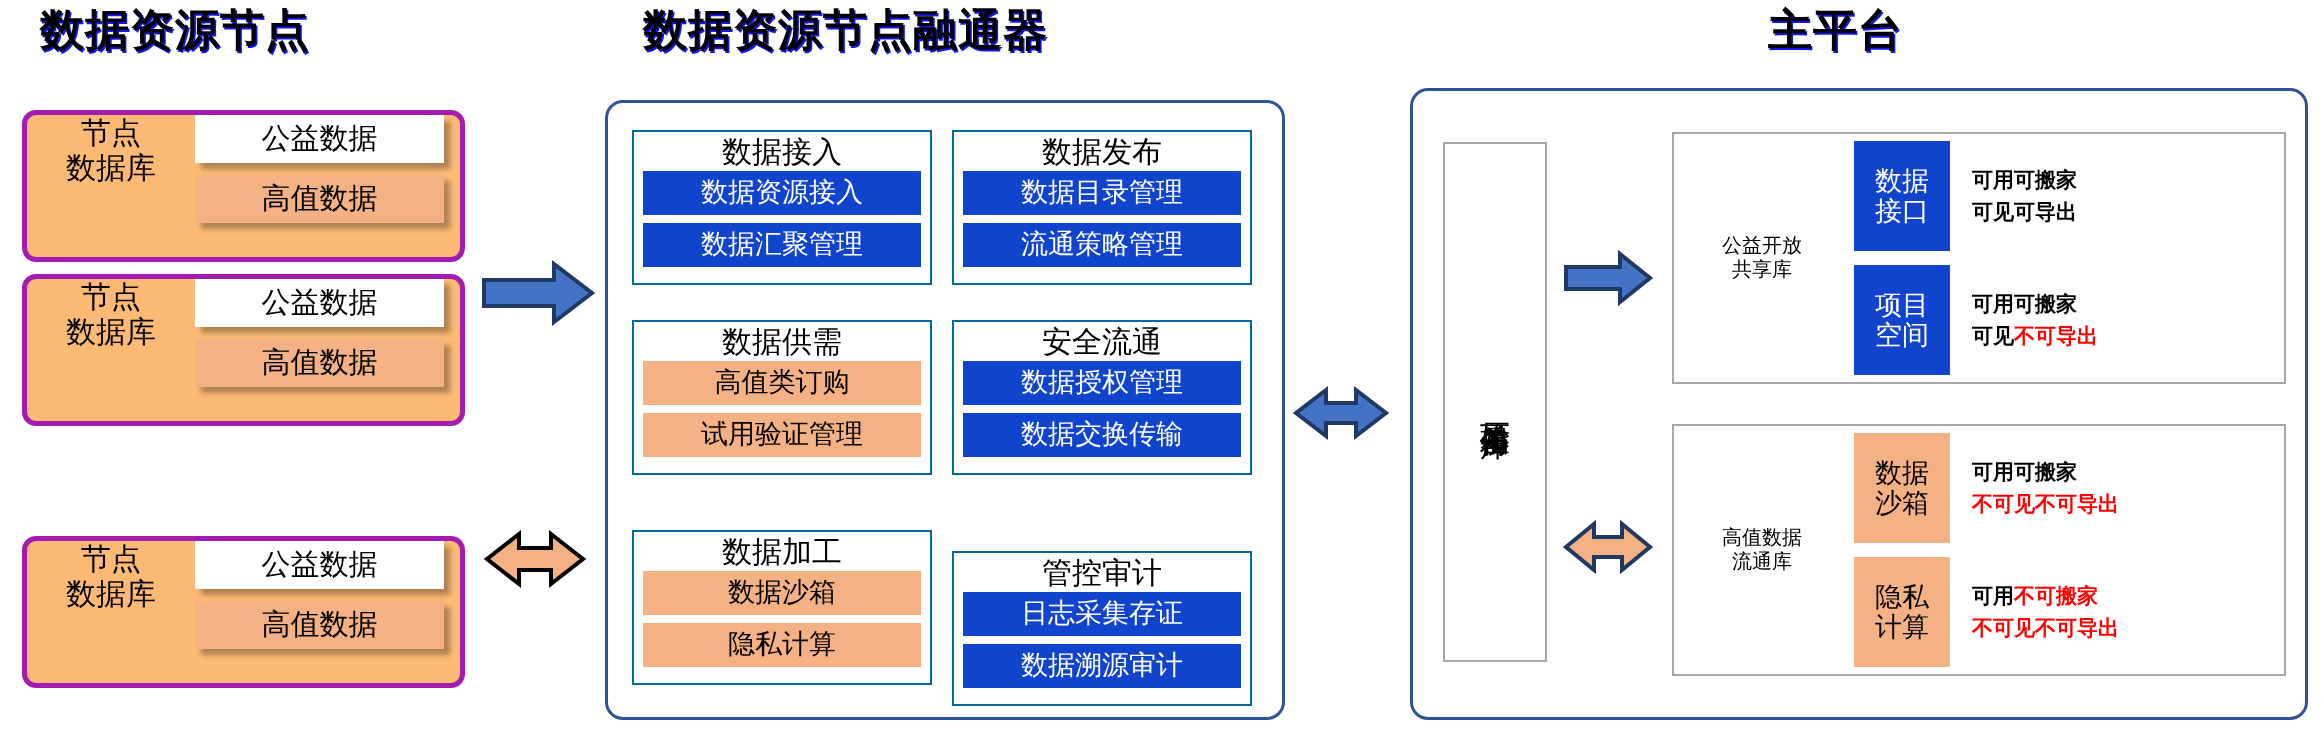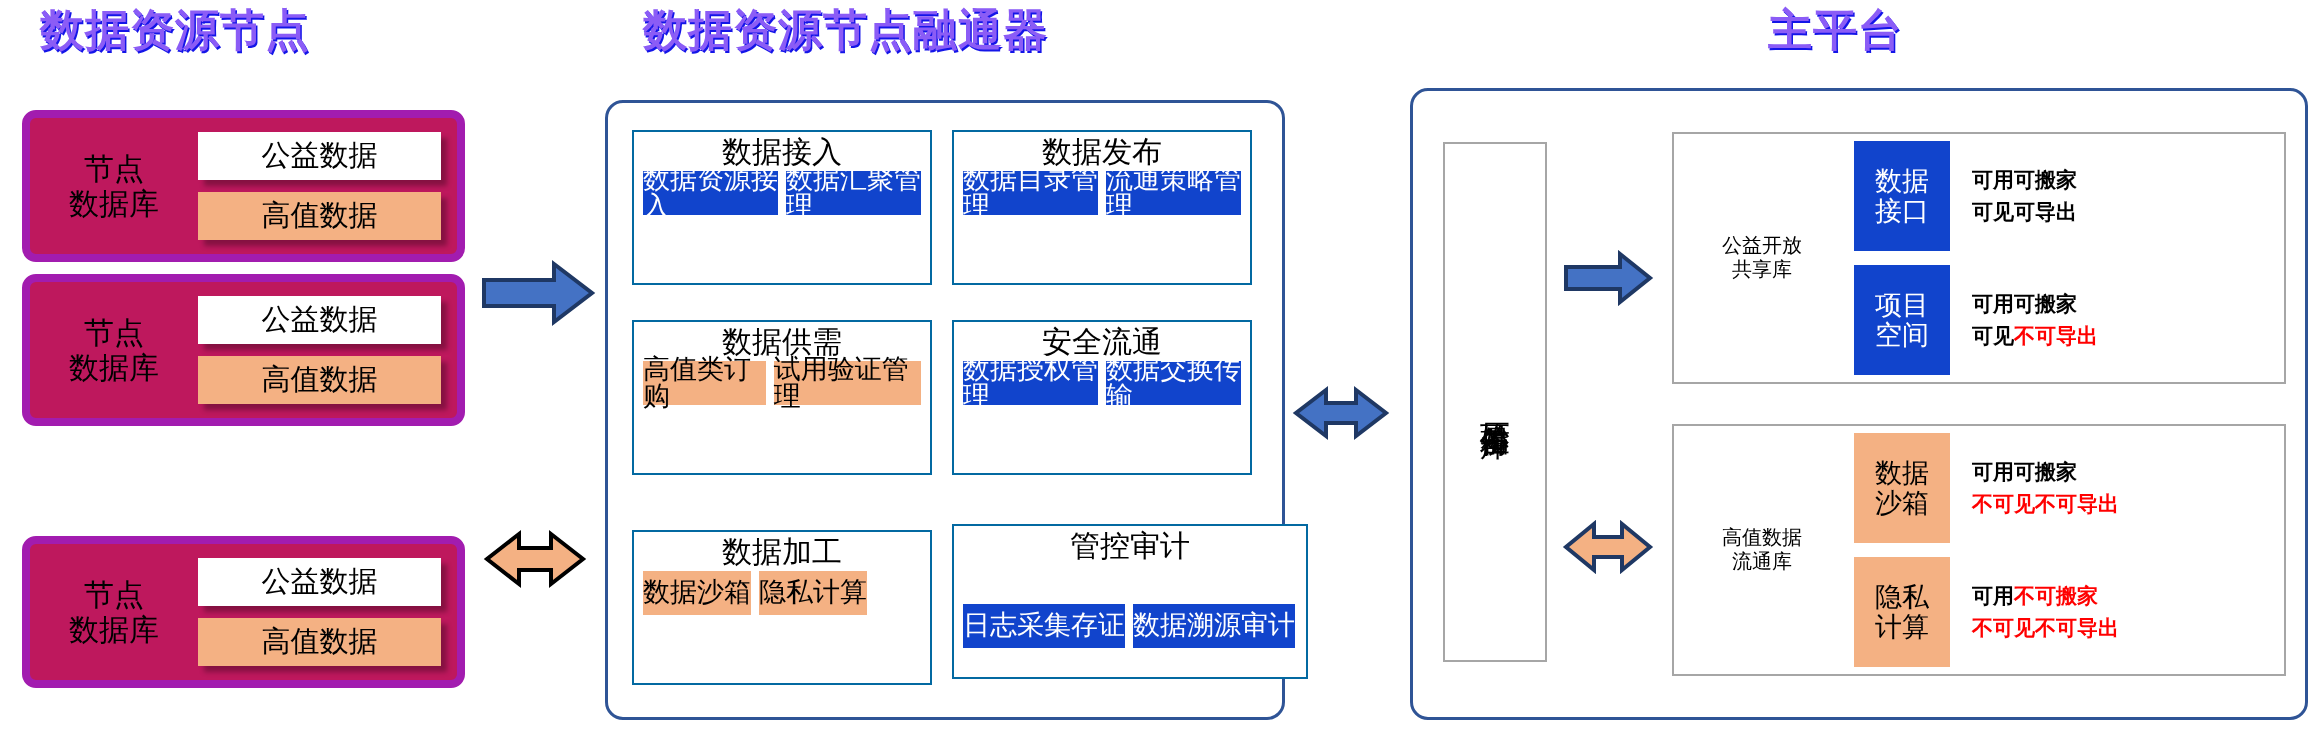--- a/index.html
+++ b/index.html
@@ -8,45 +8,45 @@
     height: 744px;
     background: #ffffff;
     font-family: "Liberation Sans", "DejaVu Sans", sans-serif;
     overflow: hidden;
     position: relative;
   }
 
   
   .col-title {
     position: absolute;
-    color: #8b5cf6;
+    color: #000000;
     font-weight: bold;
     font-size: 44px;
     line-height: 1;
     letter-spacing: 1px;
     white-space: nowrap;
     text-shadow: 1.5px 1.5px 0 #1415e8;
   }
 
   
   .panel {
     position: absolute;
     border: 3px solid #2f5496;
     border-radius: 18px;
     background: #ffffff;
   }
 
   
   .node-box {
     position: absolute;
-    border: 8px solid #a21caf;
+    border: 5px solid #a21caf;
     border-radius: 14px;
-    background: #be185d;
-    display: flex;
-    align-items: center;
+    background: #fdba74;
+    display: flex;
+    align-items: flex-start;
   }
   .node-label {
     width: 168px;
     text-align: center;
     font-size: 30px;
     line-height: 1.18;
     color: #000;
     white-space: pre-line;
     flex: 0 0 auto;
   }
@@ -81,21 +81,21 @@
   }
   .cell-title {
     font-size: 30px;
     color: #000;
     line-height: 1.12;
     margin-bottom: 2px;
   }
   .cell-items {
     width: 100%;
     display: flex;
-    flex-direction: row;
+    flex-direction: column;
     gap: 8px;
   }
   .pill {
     height: 44px;
     display: flex;
     align-items: center;
     justify-content: center;
     font-size: 27px;
     line-height: 1;
   }
@@ -256,21 +256,21 @@
 </div>
 
 <div class="cell" style="left:632px; top:530px; width:300px; height:155px;">
   <div class="cell-title">数据加工</div>
   <div class="cell-items">
     <div class="pill orange">数据沙箱</div>
     <div class="pill orange">隐私计算</div>
   </div>
 </div>
 
-<div class="cell" style="left:952px; top:524px; width:356px; height:155px;gap:39px;">
+<div class="cell" style="left:952px; top:551px; width:300px; height:155px;">
   <div class="cell-title">管控审计</div>
   <div class="cell-items">
     <div class="pill blue">日志采集存证</div>
     <div class="pill blue">数据溯源审计</div>
   </div>
 </div>
 
 <svg class="arrow" style="left:1292px; top:385px;" width="98" height="56" viewBox="0 0 98 56">
   <polygon points="34,5 34,18 64,18 64,5 94,28 64,51 64,38 34,38 34,51 4,28" fill="#4472c4" stroke="#1f3864" stroke-width="4" stroke-linejoin="miter"></polygon>
 </svg>

